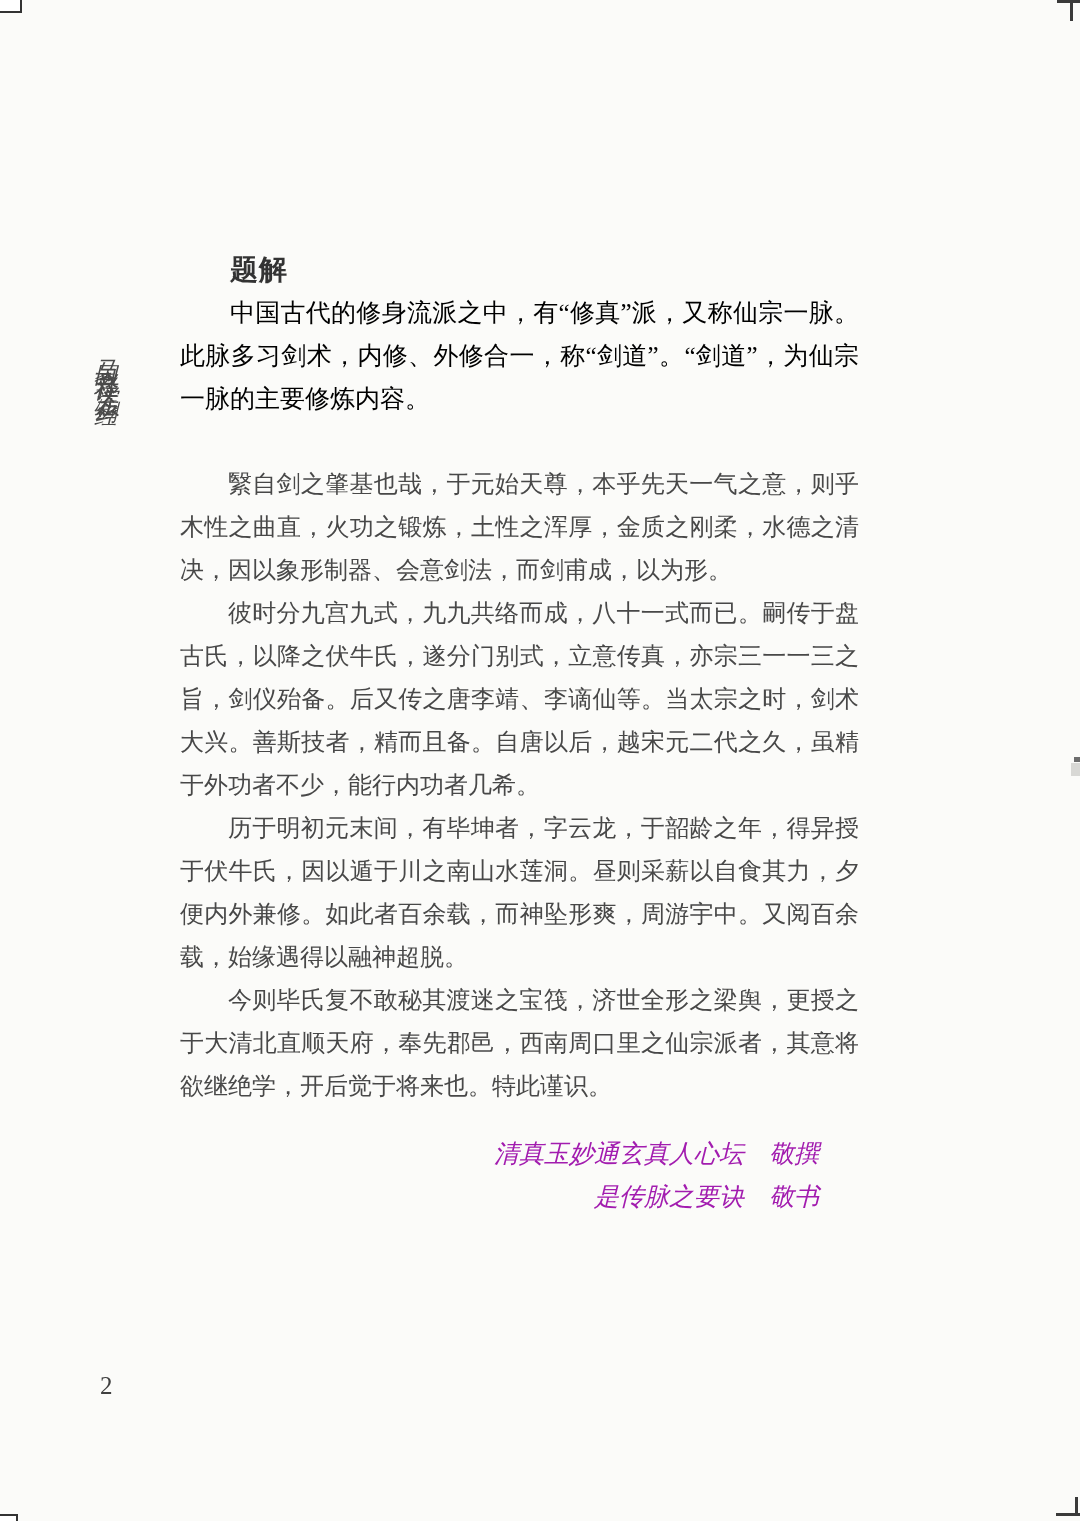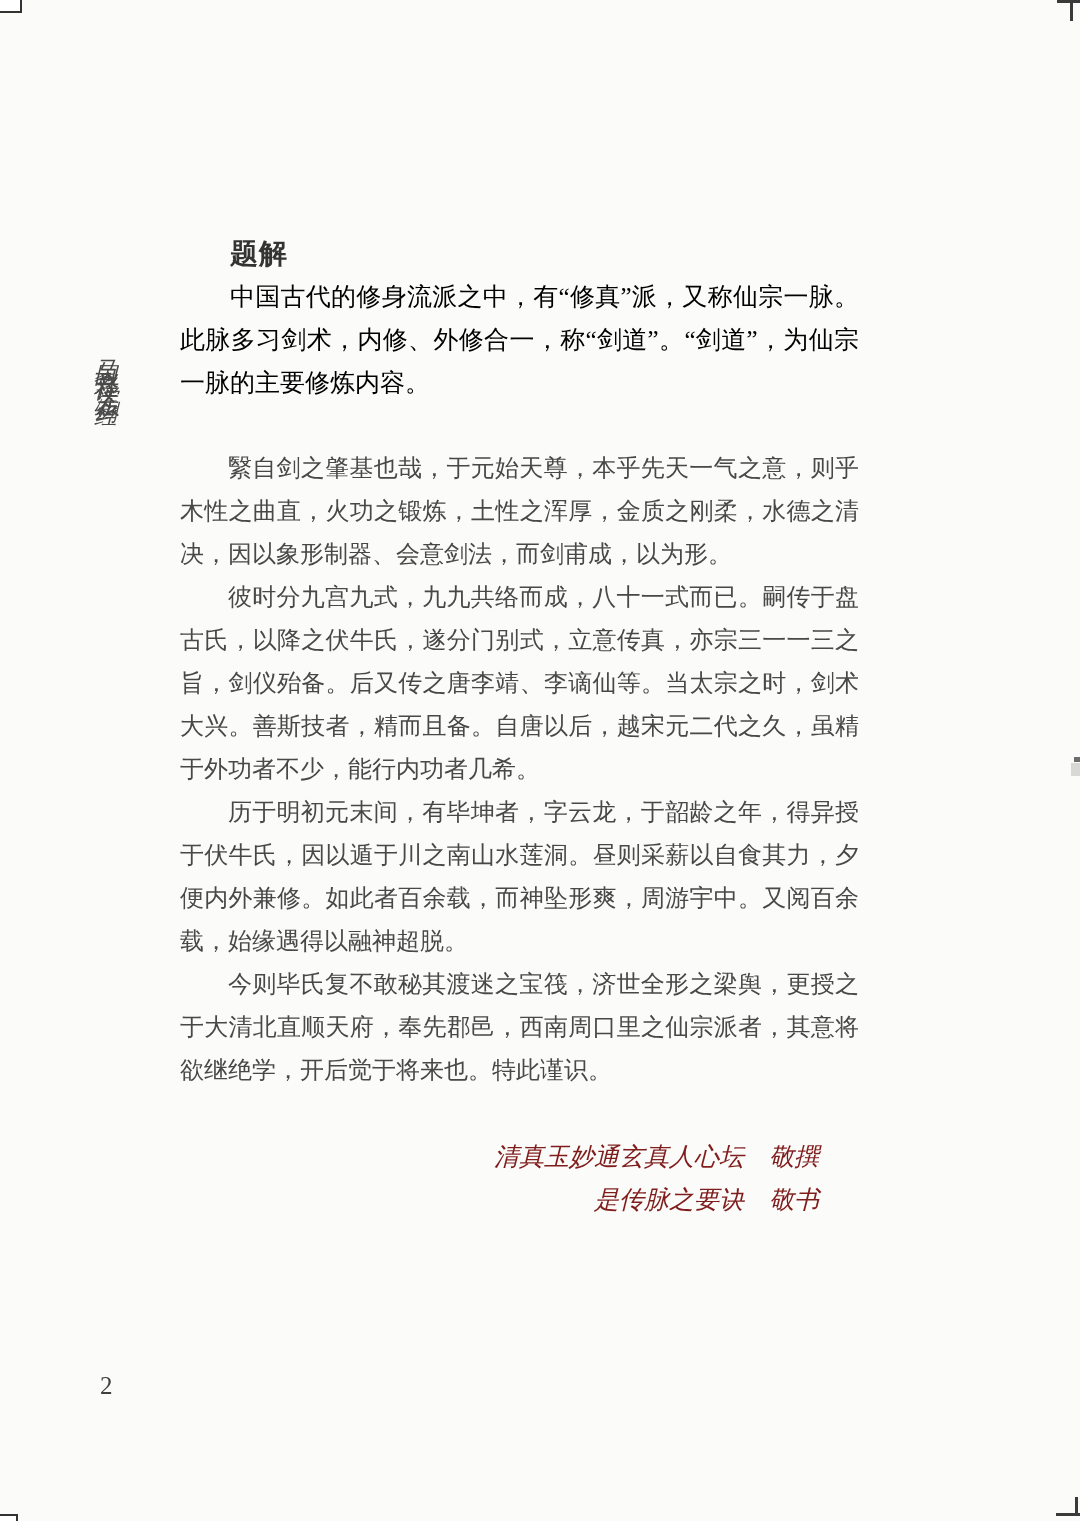--- a/index.html
+++ b/index.html
@@ -8,21 +8,21 @@
     position: relative;
     background: #fbfbf9;
     color: #3c3c3c;
     font-family: "Liberation Serif", "DejaVu Serif", serif;
     overflow: hidden;
   }
 
   
   .text-col {
     position: absolute;
-    left: 180px; top: 232px;
+    left: 180px; top: 248px;
     width: 679px;
   }
 
   .heading {
     margin: 0;
     font-family: "Liberation Sans", "DejaVu Sans", sans-serif;
     font-weight: 700;
     font-size: 28px;
     line-height: 43px;
     text-indent: 50px;
@@ -45,27 +45,27 @@
     font-size: 24px;
     line-height: 43px;
     text-indent: 2em;
     text-align: justify;
     text-justify: inter-character;
     color: #484848;
   }
   .quote.first-quote { margin-top: 43px; }
 
   .signatures {
-    margin-top: 43px;
+    margin-top: 24px;
     text-align: right;
     padding-right: 40px;
     font-style: italic;
     font-size: 25px;
     line-height: 43px;
-    color: #7f1d1d;
+    color: #a21caf;
   }
 
   
   .sidebar-title {
     position: absolute;
     left: 90px; top: 342px;
     writing-mode: vertical-rl;
     text-orientation: upright;
     font-style: italic;
     font-size: 23px;

